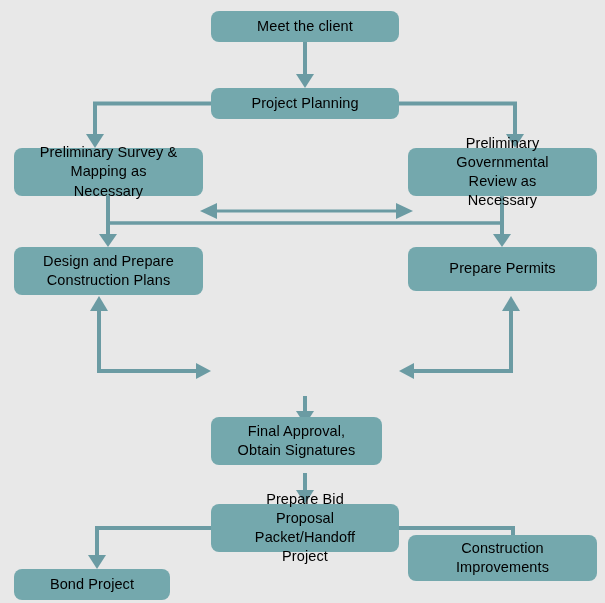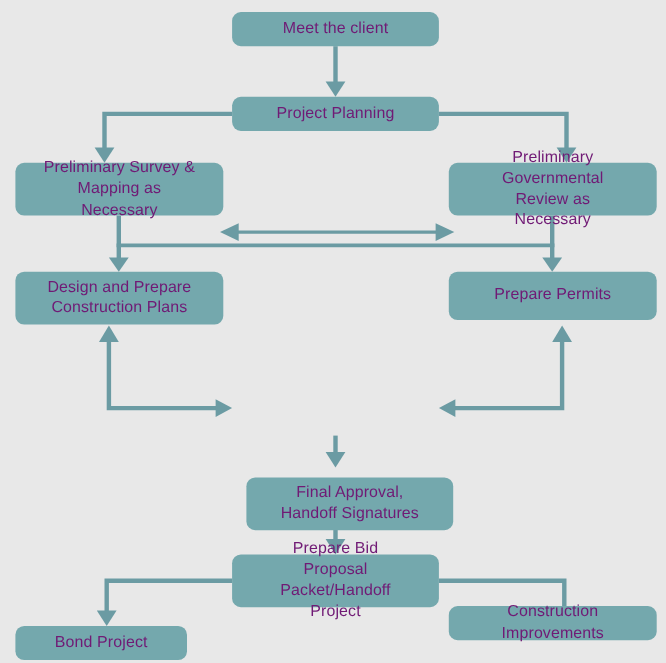--- a/index.html
+++ b/index.html
@@ -26,21 +26,21 @@
     top: 0;
     width: 605px;
     height: 603px;
     pointer-events: none;
   }
   .node {
     position: absolute;
     box-sizing: border-box;
     background: #74a8ad;
     border-radius: 8px;
-    color: #701a75;
+    color: #000000;
     display: flex;
     align-items: center;
     justify-content: center;
     text-align: center;
     font-size: 14.5px;
     line-height: 1.32;
     letter-spacing: 0.1px;
     padding: 2px 25px;
     z-index: 2;
   }
@@ -157,39 +157,39 @@
     </span>
   </div>
 
   <div class="node" style="left:408px; top:247px; width:189px; height:44px;">
     <span>
       <span>Prepare Permits</span>
     </span>
   </div>
 
 
-  <div class="node" style="left:211px; top:434px; width:188px; height:48px;margin-left:13px;">
+  <div class="node" style="left:211px; top:417px; width:171px; height:48px;">
     <span>
       <span>Final Approval,</span>
-      <span>Handoff Signatures</span>
+      <span>Obtain Signatures</span>
     </span>
   </div>
 
   <div class="node" style="left:211px; top:504px; width:188px; height:48px;">
     <span>
       <span>Prepare Bid Proposal</span>
       <span>Packet/Handoff Project</span>
     </span>
   </div>
 
   <div class="node" style="left:14px; top:569px; width:156px; height:31px;">
     <span>
       <span>Bond Project</span>
     </span>
   </div>
 
-  <div class="node" style="left:408px; top:551px; width:189px; height:31px;">
+  <div class="node" style="left:408px; top:535px; width:189px; height:46px;">
     <span>
       <span>Construction Improvements</span>
     </span>
   </div>
 
 </div>
 
 </body></html>

